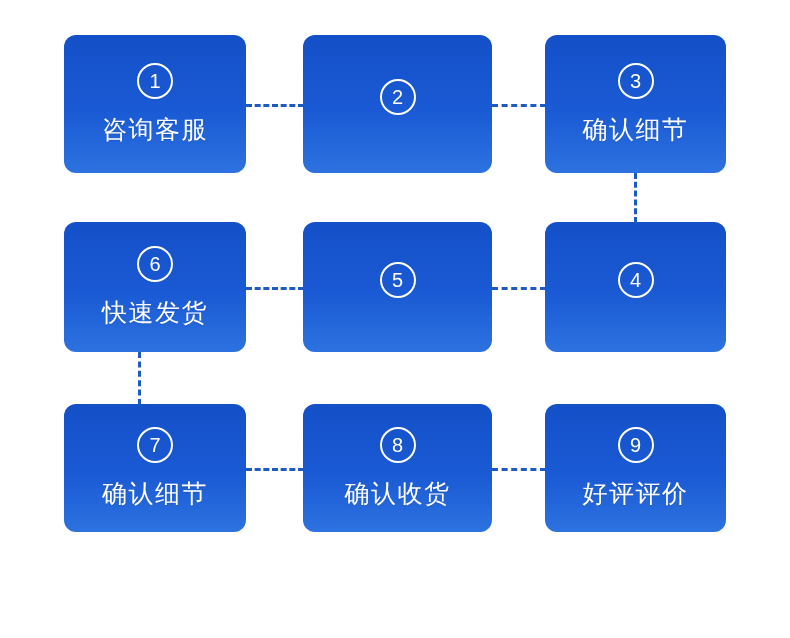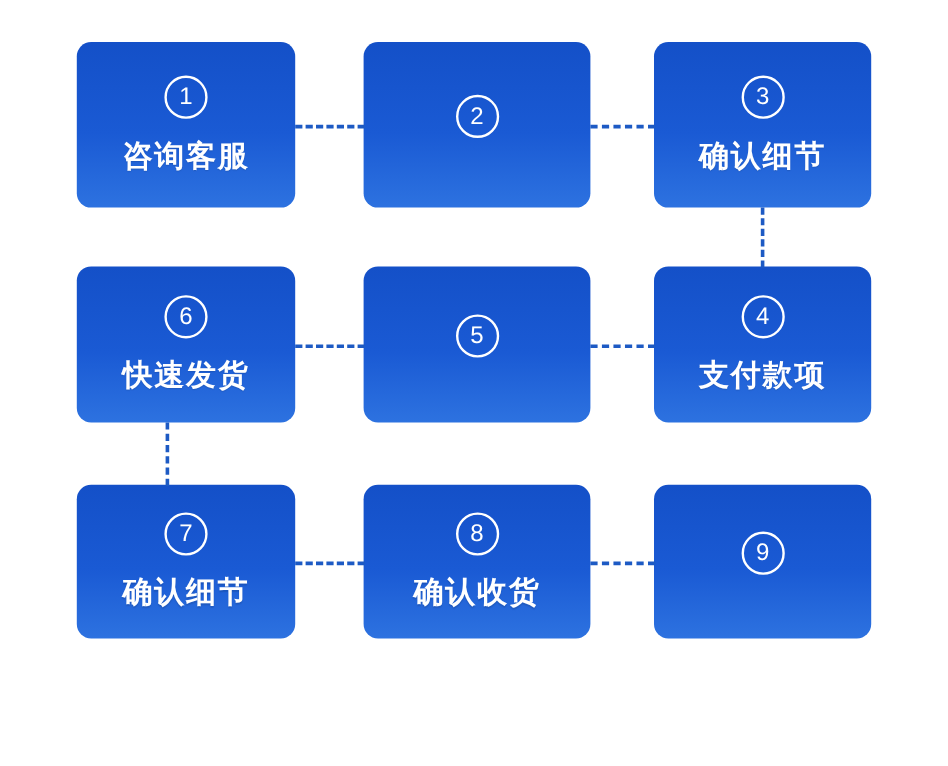--- a/index.html
+++ b/index.html
@@ -45,21 +45,21 @@
     font-size: 20px;
     line-height: 1;
     font-weight: 400;
     color: #ffffff;
     box-sizing: border-box;
     margin-bottom: 14px;
   }
 
   .step-label {
     font-size: 25px;
-    font-weight: 700;
+    font-weight: 400;
     letter-spacing: 1.5px;
     color: #ffffff;
     white-space: nowrap;
     text-shadow: 0 1px 1px rgba(0,0,0,0.12);
   }
 
   .connector-h {
     position: absolute;
     height: 0;
     border-top: 3px dashed #1d5ac4;
@@ -85,21 +85,20 @@
     <div class="step-badge">2</div>
   </div>
 
   <div class="step-box" style="left:545px; top:35px; width:181px; height:138px;">
     <div class="step-badge">3</div>
     <div class="step-label">确认细节</div>
   </div>
 
   <div class="step-box" style="left:545px; top:222px; width:181px; height:130px;">
     <div class="step-badge">4</div>
-    <div class="step-label">支付款项</div>
   </div>
 
   <div class="step-box" style="left:303px; top:222px; width:189px; height:130px;">
     <div class="step-badge">5</div>
   </div>
 
   <div class="step-box" style="left:64px; top:222px; width:182px; height:130px;">
     <div class="step-badge">6</div>
     <div class="step-label">快速发货</div>
   </div>
@@ -109,20 +108,21 @@
     <div class="step-label">确认细节</div>
   </div>
 
   <div class="step-box" style="left:303px; top:404px; width:189px; height:128px;">
     <div class="step-badge">8</div>
     <div class="step-label">确认收货</div>
   </div>
 
   <div class="step-box" style="left:545px; top:404px; width:181px; height:128px;">
     <div class="step-badge">9</div>
+    <div class="step-label">好评评价</div>
   </div>
 
   <div class="connector-h" style="left:246px; top:104px; width:58px;"></div>
 
   <div class="connector-h" style="left:492px; top:104px; width:54px;"></div>
 
   <div class="connector-v" style="left:634px; top:173px; width:0; height:50px;"></div>
 
   <div class="connector-h" style="left:492px; top:287px; width:54px;"></div>
 

